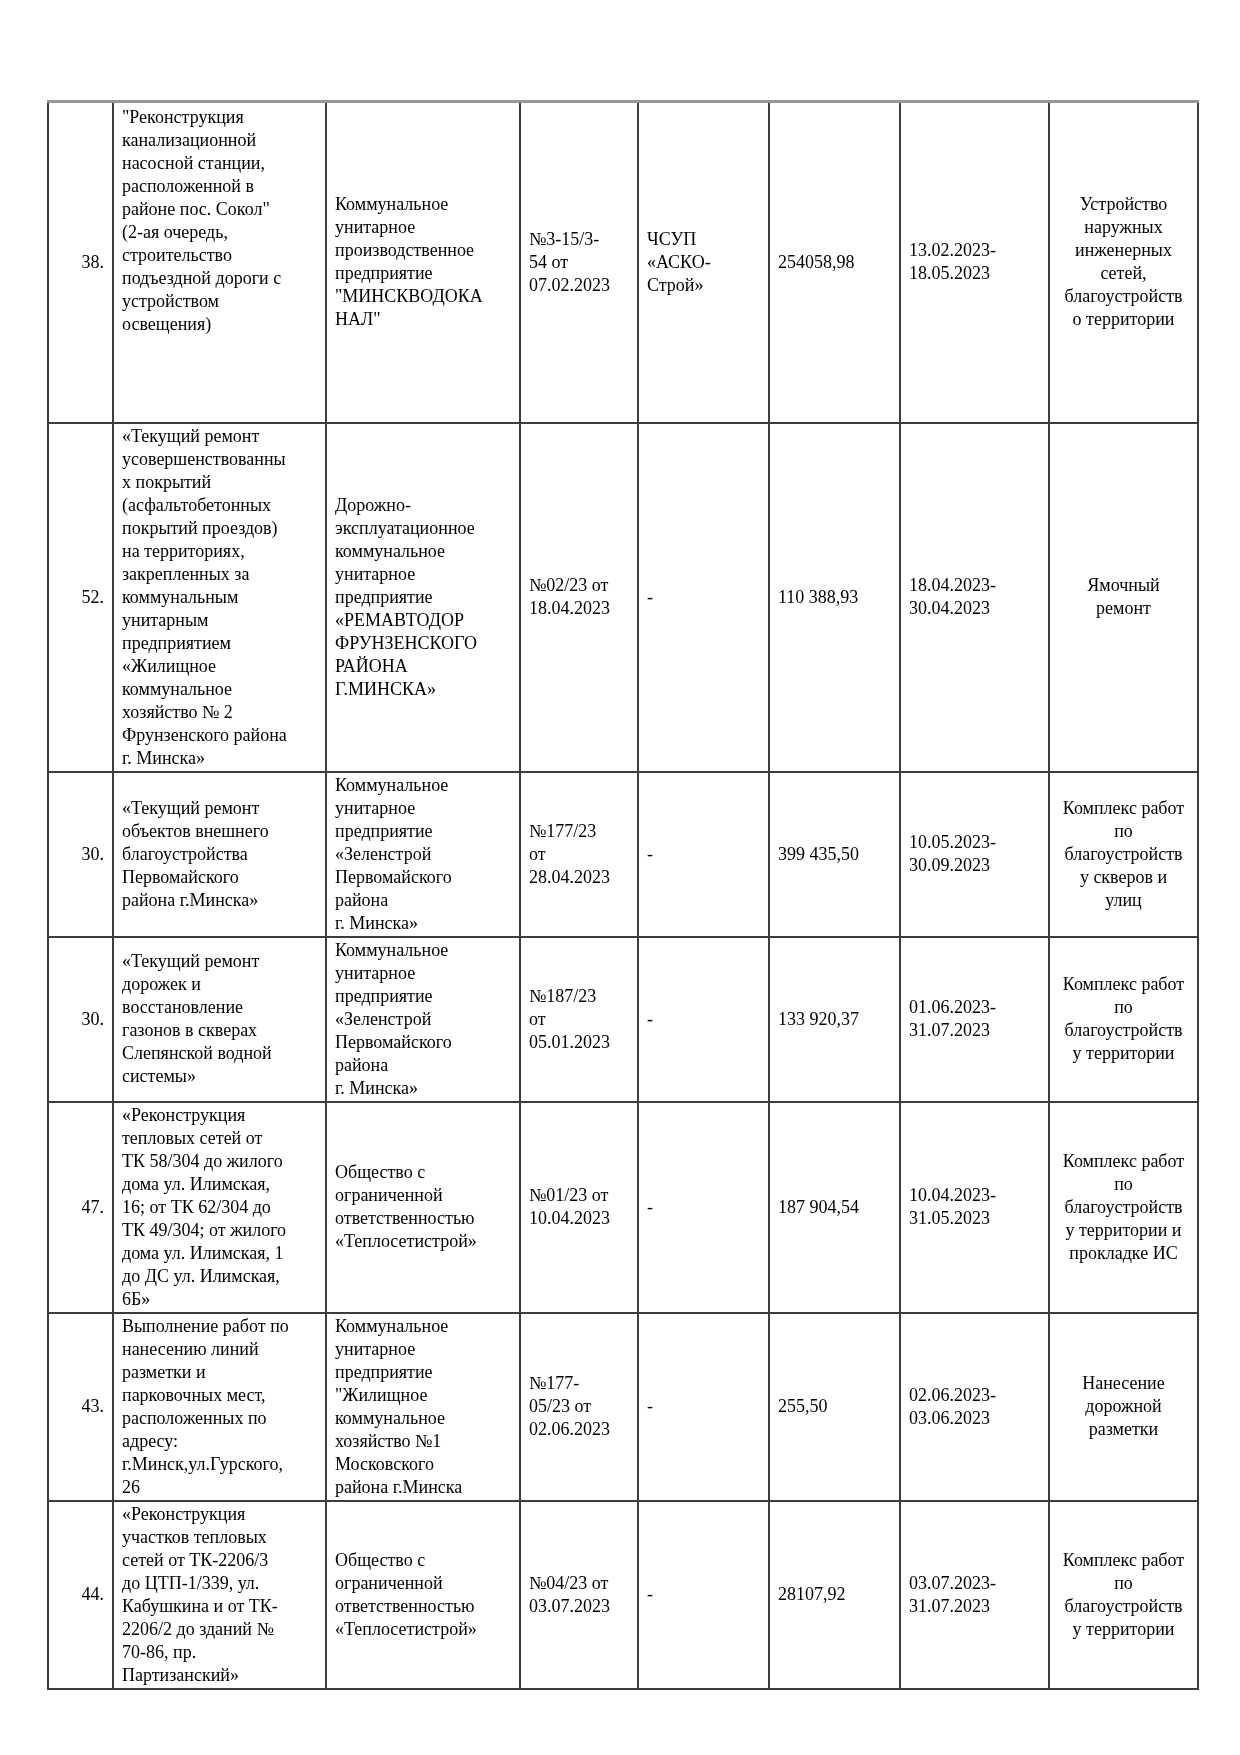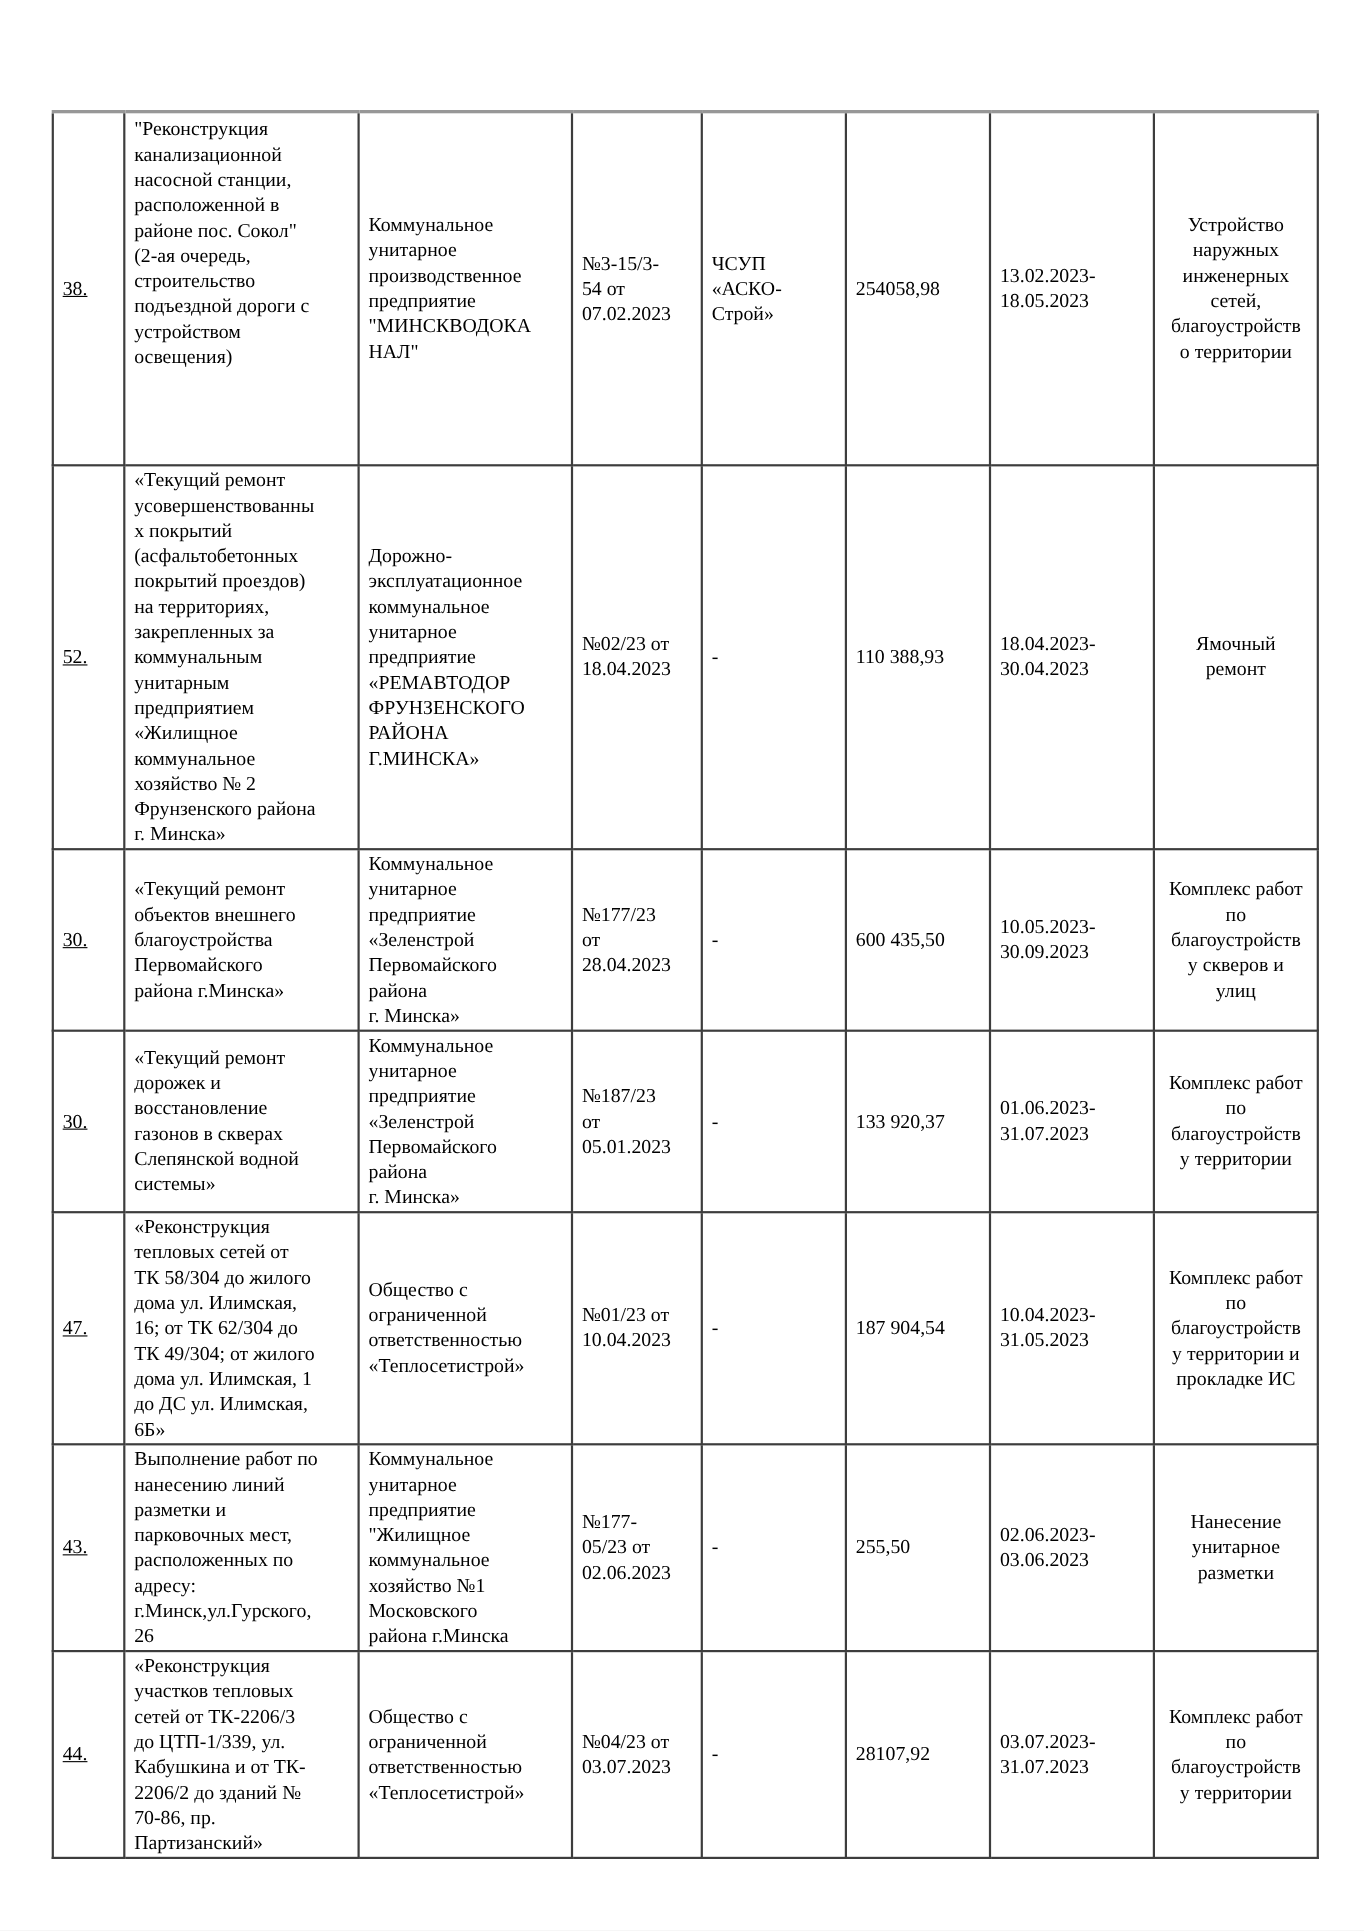--- a/index.html
+++ b/index.html
@@ -48,21 +48,21 @@
   col.c6{width:131px;}
   col.c7{width:149px;}
   col.c8{width:149px;}
   tr.r38{height:321px;}
   tr.r39{height:345px;}
   tr.r40{height:155px;}
   tr.r41{height:164px;}
   tr.r42{height:209px;}
   tr.r43{height:181px;}
   tr.r44{height:182px;}
-  td.c-num{padding-left:9px;padding-right:2px;text-align:left;text-decoration:underline;}
+  td.c-num{padding-left:9px;padding-right:2px;text-align:right;}
   td.c-work{text-align:center;padding:1px 3px;margin-left:39px;}
   tr.r38 td.c-desc{vertical-align:top;padding-top:3px;}
 </style>
 </head>
 <body>
 
 <div class="page">
   <table class="doc">
     <colgroup>
       <col class="c1">
@@ -155,21 +155,21 @@
 унитарное
 предприятие
 «Зеленстрой
 Первомайского
 района
 г. Минска»</td>
         <td class="c-contract">№177/23
 от
 28.04.2023</td>
         <td class="c-sub">-</td>
-        <td class="c-amount">600 435,50</td>
+        <td class="c-amount">399 435,50</td>
         <td class="c-period">10.05.2023-
 30.09.2023</td>
         <td class="c-work">Комплекс работ
 по
 благоустройств
 у скверов и
 улиц</td>
       </tr>
       <tr class="r41">
         <td class="c-num">30.</td>
@@ -244,21 +244,21 @@
 Московского
 района г.Минска</td>
         <td class="c-contract">№177-
 05/23 от
 02.06.2023</td>
         <td class="c-sub">-</td>
         <td class="c-amount">255,50</td>
         <td class="c-period">02.06.2023-
 03.06.2023</td>
         <td class="c-work">Нанесение
-унитарное
+дорожной
 разметки</td>
       </tr>
       <tr class="r44">
         <td class="c-num">44.</td>
         <td class="c-desc">«Реконструкция
 участков тепловых
 сетей от ТК-2206/3
 до ЦТП-1/339, ул.
 Кабушкина и от ТК-
 2206/2 до зданий №

